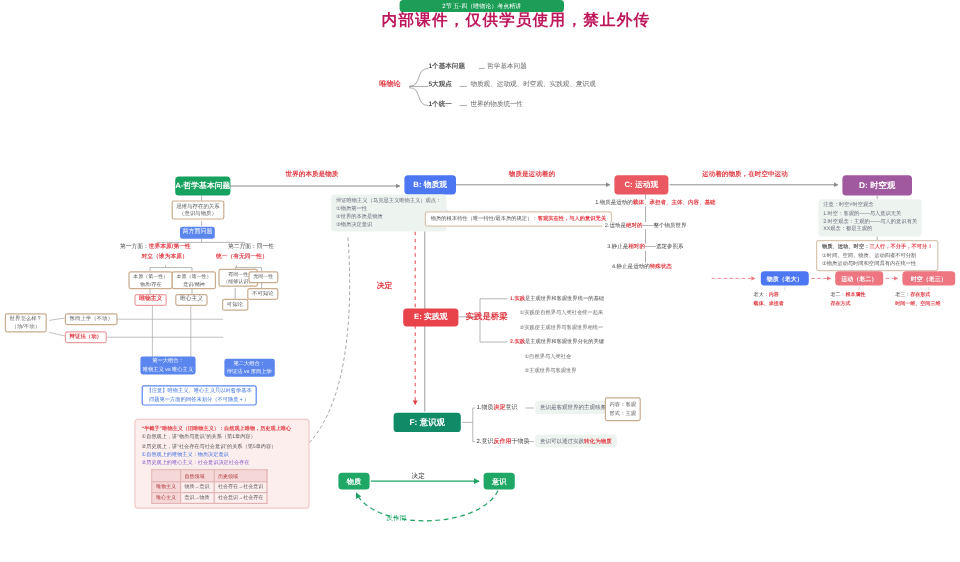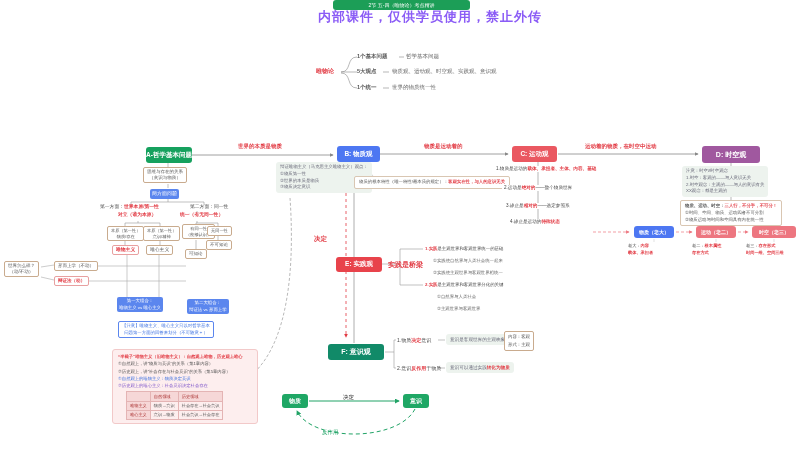--- a/index.html
+++ b/index.html
@@ -81,21 +81,21 @@
   <path d="M593,232 H629" stroke="#ed7680" stroke-width="0.7" fill="none" stroke-dasharray="3,2" marker-end="url(#mp)"></path>
   <path d="M676,232 H692" stroke="#ed7680" stroke-width="0.7" fill="none" stroke-dasharray="3,2" marker-end="url(#mp)"></path>
   <path d="M738,232 H748" stroke="#ed7680" stroke-width="0.7" fill="none" stroke-dasharray="3,2" marker-end="url(#mp)"></path>
   <path d="M654,239 V242 M716,239 V242 M774,239 V242" stroke="#ccc" stroke-width="0.6" fill="none"></path>
 
   <path d="M309,401 H399" stroke="#21a366" stroke-width="1" fill="none" marker-end="url(#mg)"></path>
   <path d="M415,409 C398,442 312,442 297,411" stroke="#21a366" stroke-width="1" fill="none" stroke-dasharray="4,3" marker-end="url(#mg)"></path>
 </svg>
 
 <div class="chip z" style="left:333px;top:0;width:137px;height:10px;background:#1c9e57;font-size:5px;font-weight:normal;">2节 五-四（唯物论）考点精讲</div>
-<div class="t z bold" style="left:318px;top:9px;font-size:13px;color:#8b5cf6;letter-spacing:1px;">内部课件，仅供学员使用，禁止外传</div>
+<div class="t z bold" style="left:318px;top:9px;font-size:13px;color:#be185d;letter-spacing:1px;">内部课件，仅供学员使用，禁止外传</div>
 
 <div class="t z red bold" style="left:316px;top:68px;font-size:6px;">唯物论</div>
 <div class="t z bold" style="left:357px;top:53px;font-size:5.5px;color:#555;">1个基本问题</div>
 <div class="t z" style="left:406px;top:53px;font-size:5.5px;color:#666;">哲学基本问题</div>
 <div class="t z bold" style="left:357px;top:68px;font-size:5.5px;color:#555;">5大观点</div>
 <div class="t z" style="left:392px;top:68px;font-size:5.5px;color:#666;">物质观、运动观、时空观、实践观、意识观</div>
 <div class="t z bold" style="left:357px;top:84px;font-size:5.5px;color:#555;">1个统一</div>
 <div class="t z" style="left:392px;top:84px;font-size:5.5px;color:#666;">世界的物质统一性</div>
 
 <div class="chip z" style="left:146px;top:147px;width:46px;height:16px;background:#16a15e;font-size:6.5px;">A-哲学基本问题</div>

